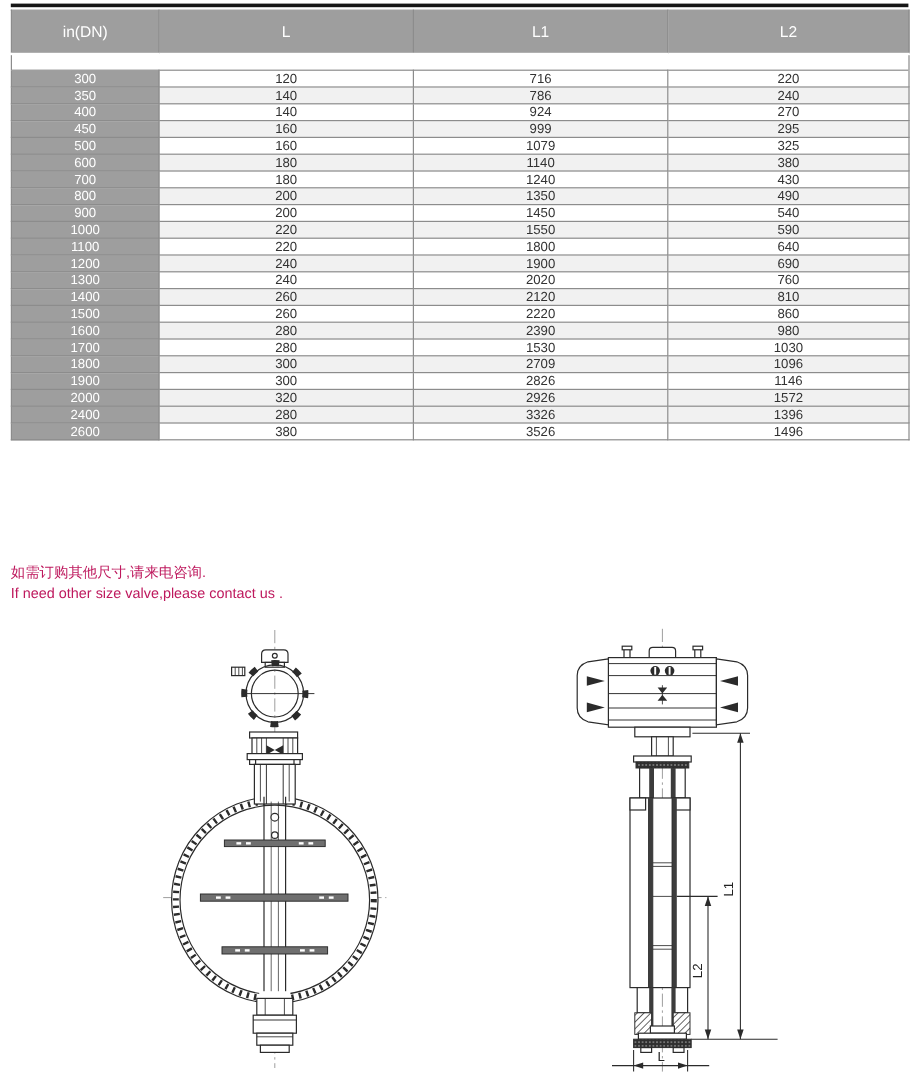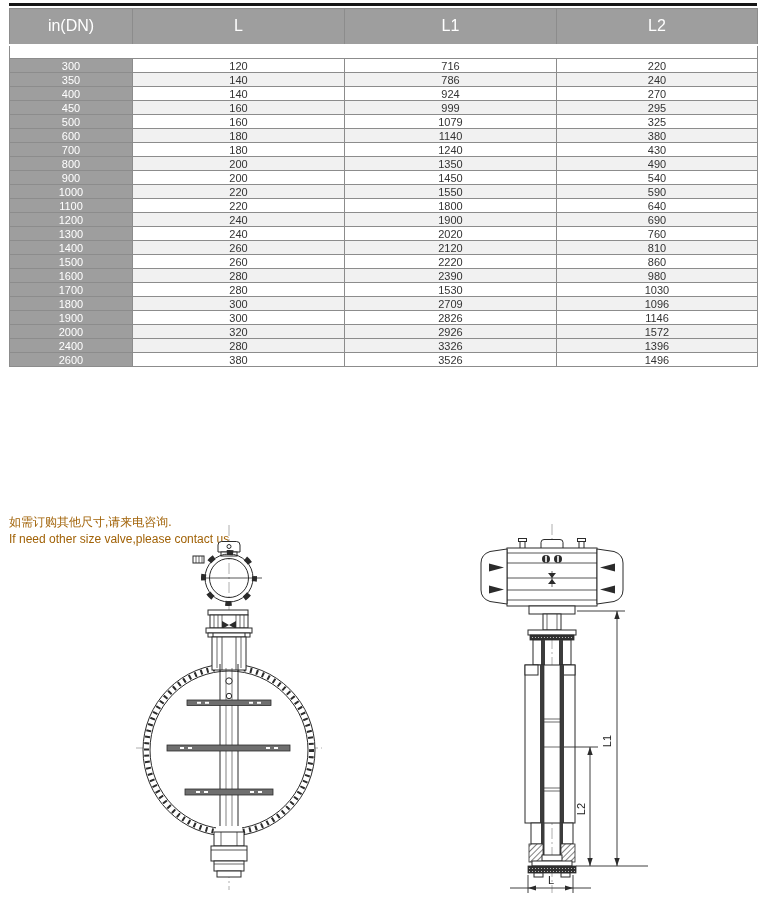--- a/index.html
+++ b/index.html
@@ -11,28 +11,28 @@
   html,body{width:763px;height:899px;background:#fff;overflow:hidden;
     font-family:"Liberation Sans","DejaVu Sans",sans-serif;}
   .page{position:relative;width:763px;height:899px;background:#fff;}
   .top-rule{position:absolute;left:9px;top:3px;width:748px;height:3px;background:var(--top-rule);}
   table.dims{position:absolute;left:9px;top:8px;width:748px;border-collapse:collapse;table-layout:fixed;
     border:1px solid var(--border);}
   table.dims col.c1{width:123px;} table.dims col.c2{width:212px;}
   table.dims col.c3{width:212px;} table.dims col.c4{width:201px;}
   table.dims th,table.dims td{border:1px solid var(--border);text-align:center;vertical-align:middle;
     font-weight:normal;padding:0;}
-  table.dims thead th{background:var(--header-bg);color:var(--header-text);height:36px;font-size:16px;
+  table.dims thead th{background:var(--header-bg);color:var(--header-text);height:36px;font-size:13px;
     border-bottom:2px solid #fff;}
   table.dims tbody th.row-label{background:var(--row-label-bg);color:#fff;font-size:11px;}
   table.dims tbody td{color:var(--cell-text);font-size:11px;background:#fff;}
   table.dims tbody tr{height:14px;}
   table.dims tbody tr.alt td{background:var(--row-alt-bg);}
   tbody.gapband td{border-top:none;border-bottom:none;height:2px;background:#fff;}
-  .notes{position:absolute;left:9px;top:469px;color:#a16207;margin-top:45px;}
+  .notes{position:absolute;left:9px;top:469px;color:#be185d;}
   .notes .zh{font-size:12px;line-height:17px;}
   .notes .en{font-size:12px;line-height:17px;}
   svg.draw{position:absolute;}
   svg.draw text{font-family:"Liberation Sans","DejaVu Sans",sans-serif;font-size:11px;fill:#222;}
 </style>
 </head>
 <body>
 
 <div class="page">
 

